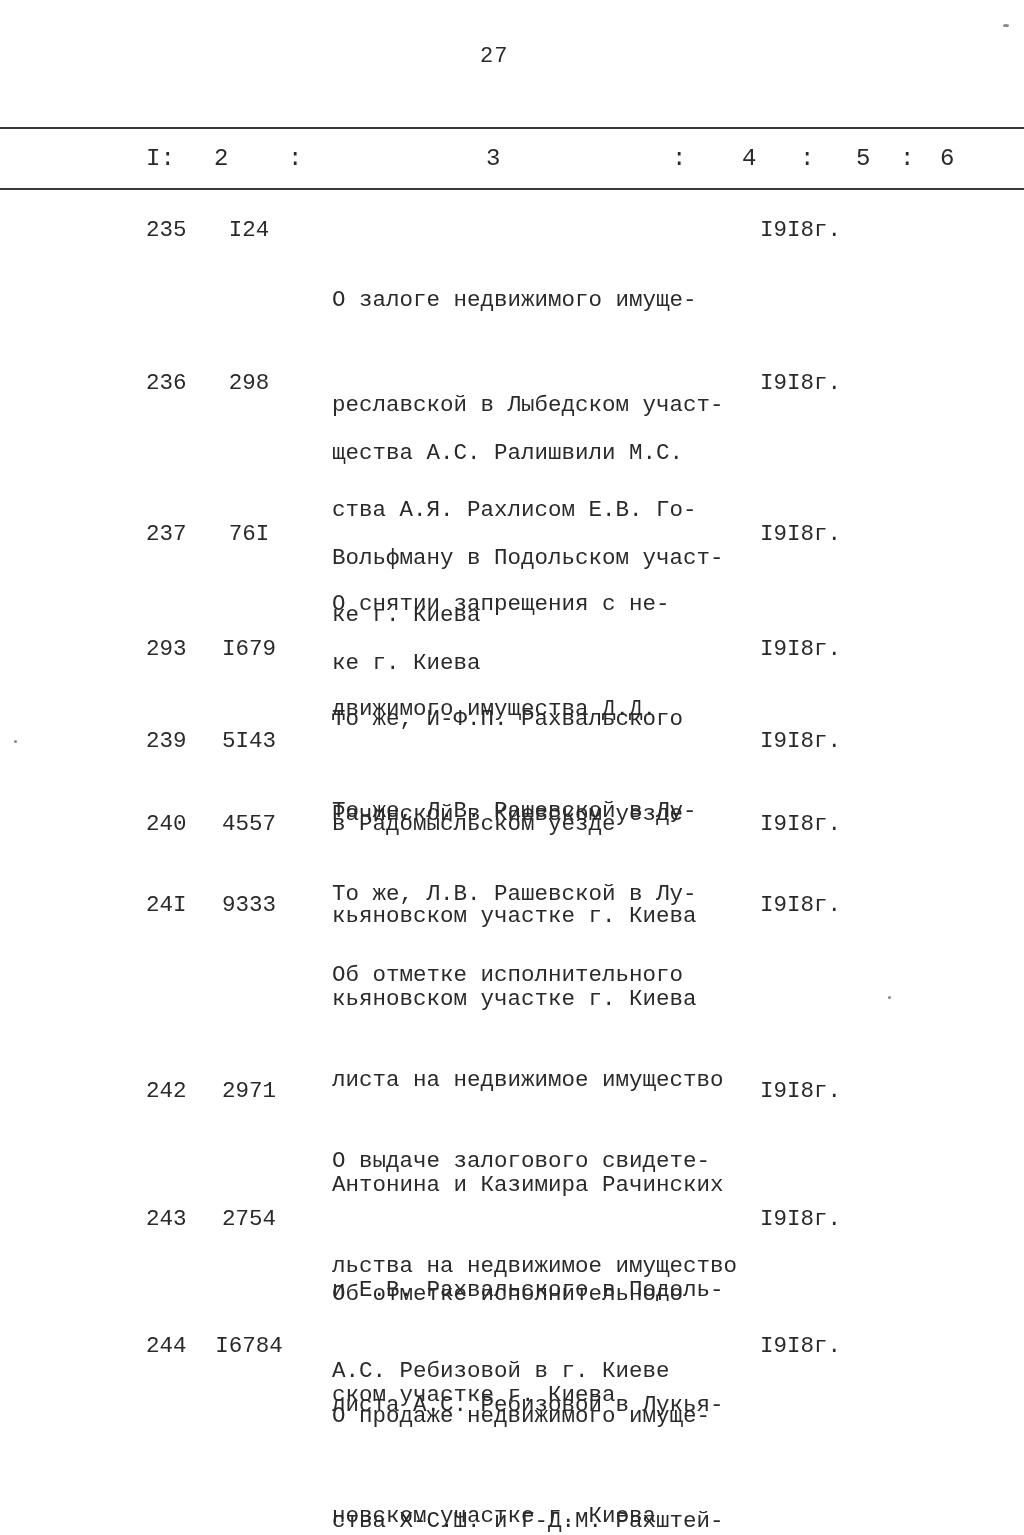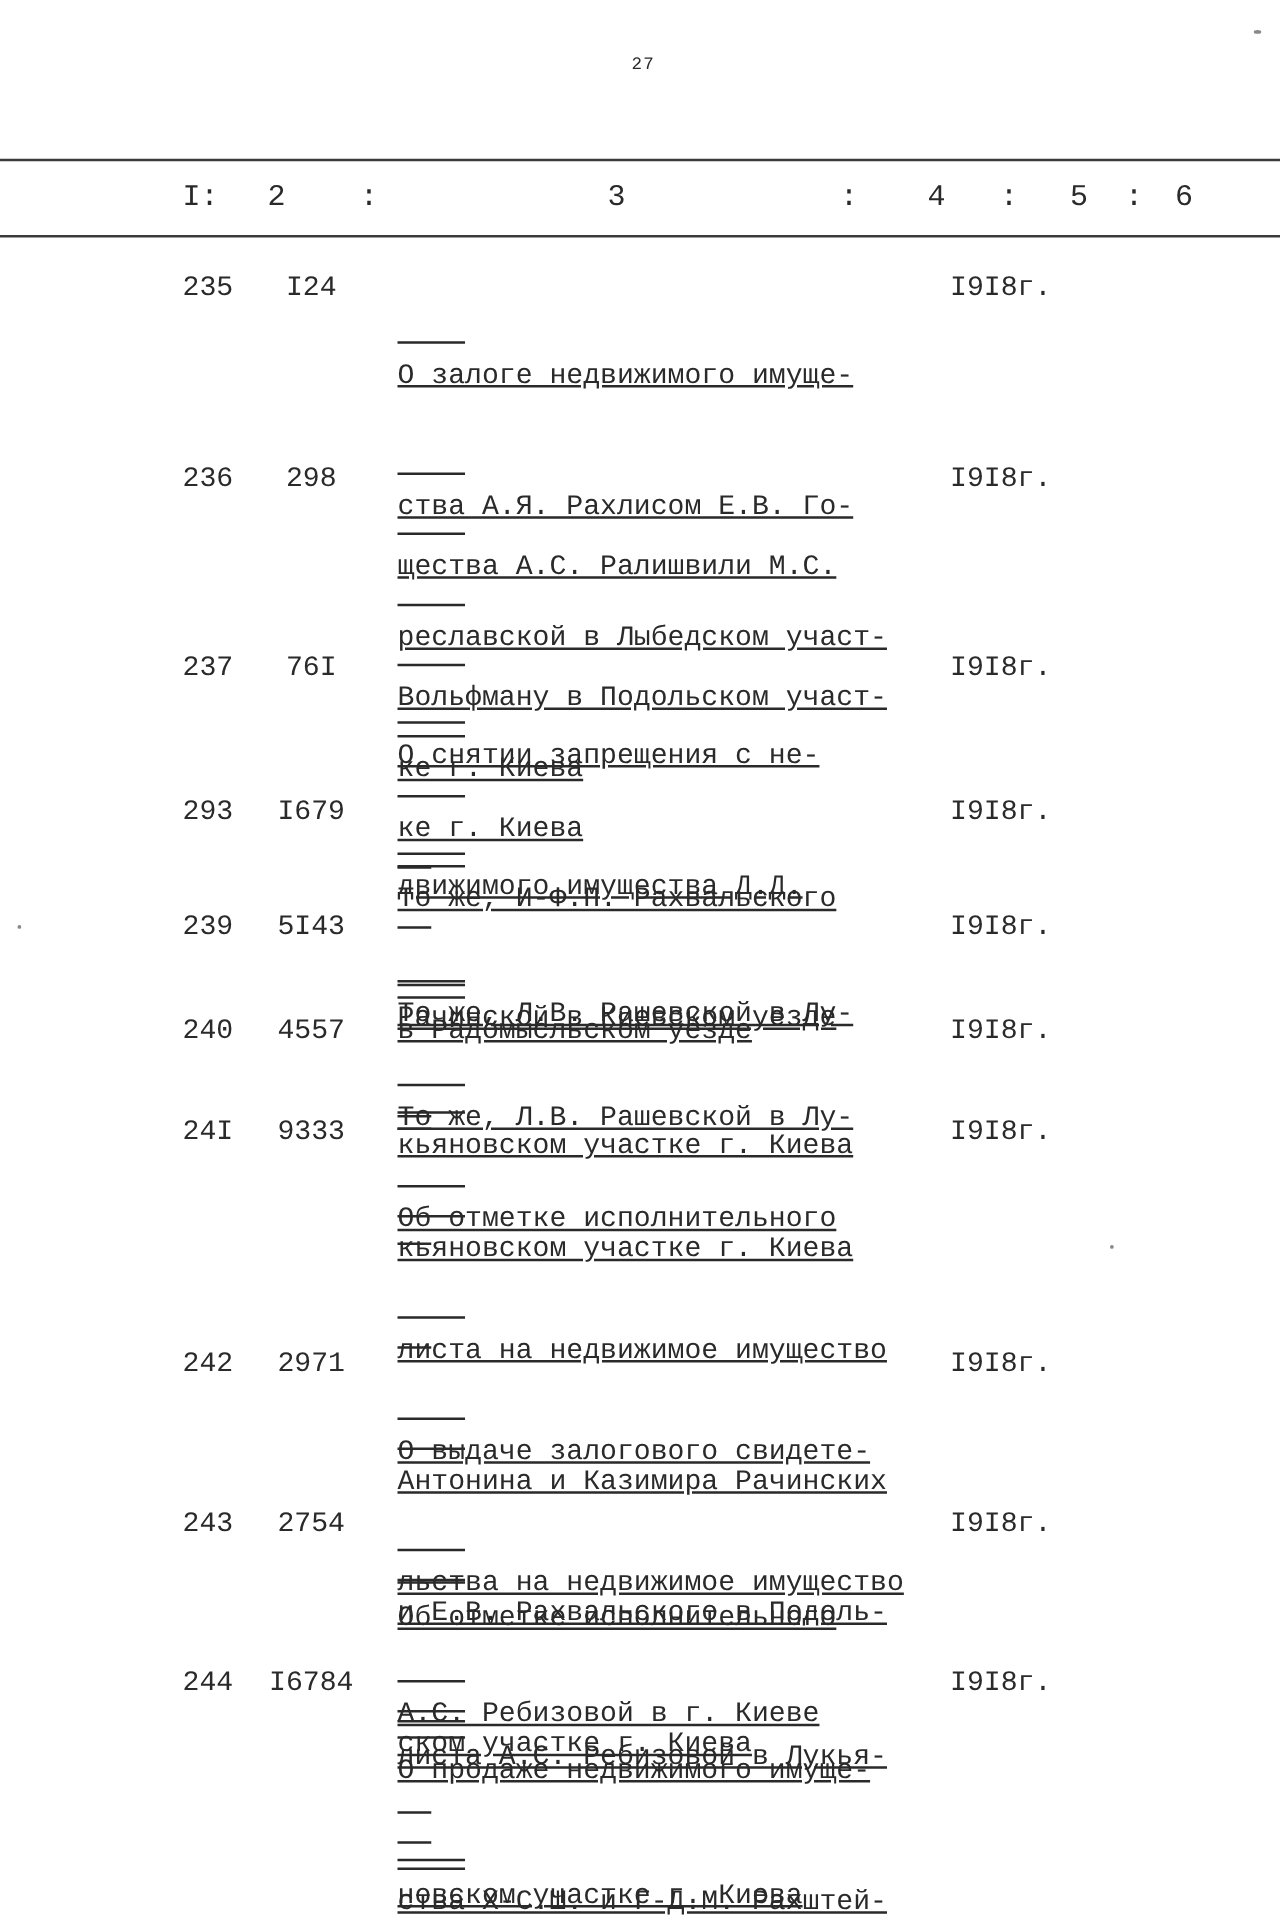--- a/index.html
+++ b/index.html
@@ -13,22 +13,22 @@
       position: relative;
       overflow: hidden;
       font-family: "Liberation Mono", "DejaVu Sans Mono", monospace;
       color: #2a2a2a;
     }
     .page-number {
       position: absolute;
       top: 44px;
       left: 480px;
       width: 44px;
-      text-align: right;
-      font-size: 14px;
+      text-align: left;
+      font-size: 22px;
       letter-spacing: 1px;
     }
     .rule {
       position: absolute;
       left: 0;
       width: 1024px;
       height: 2px;
       background: #3a3a3a;
     }
     .rule.top { top: 127px; }
@@ -59,24 +59,23 @@
       text-align: left;
     }
     .entry .doc {
       position: absolute;
       left: 205px;
       width: 88px;
       text-align: center;
     }
     .entry .title {
       position: absolute;
-      left: 318px;
+      left: 332px;
       width: 420px;
       white-space: pre;
-      text-decoration: underline;
     }
     .entry .year {
       position: absolute;
       left: 716px;
       white-space: pre;
       margin-left: 44px;
     }
     .speck {
       position: absolute;
       background: #888;
@@ -103,22 +102,22 @@
   <span style="left:940px">6</span>
 </div>
 
 <div class="rule bottom"></div>
 
 <div class="entry" style="top:213px">
   <span class="num">235</span>
   <span class="doc">I24</span>
   <div class="title">
     <div>О залоге недвижимого имуще-</div>
+    <div>реславской в Лыбедском участ-</div>
     <div>ства А.Я. Рахлисом Е.В. Го-</div>
-    <div>реславской в Лыбедском участ-</div>
     <div>ке г. Киева</div>
   </div>
   <span class="year">I9I8г.</span>
 </div>
 
 <div class="entry" style="top:366px">
   <span class="num">236</span>
   <span class="doc">298</span>
   <div class="title">
     <div>щества А.С. Ралишвили М.С.</div>

